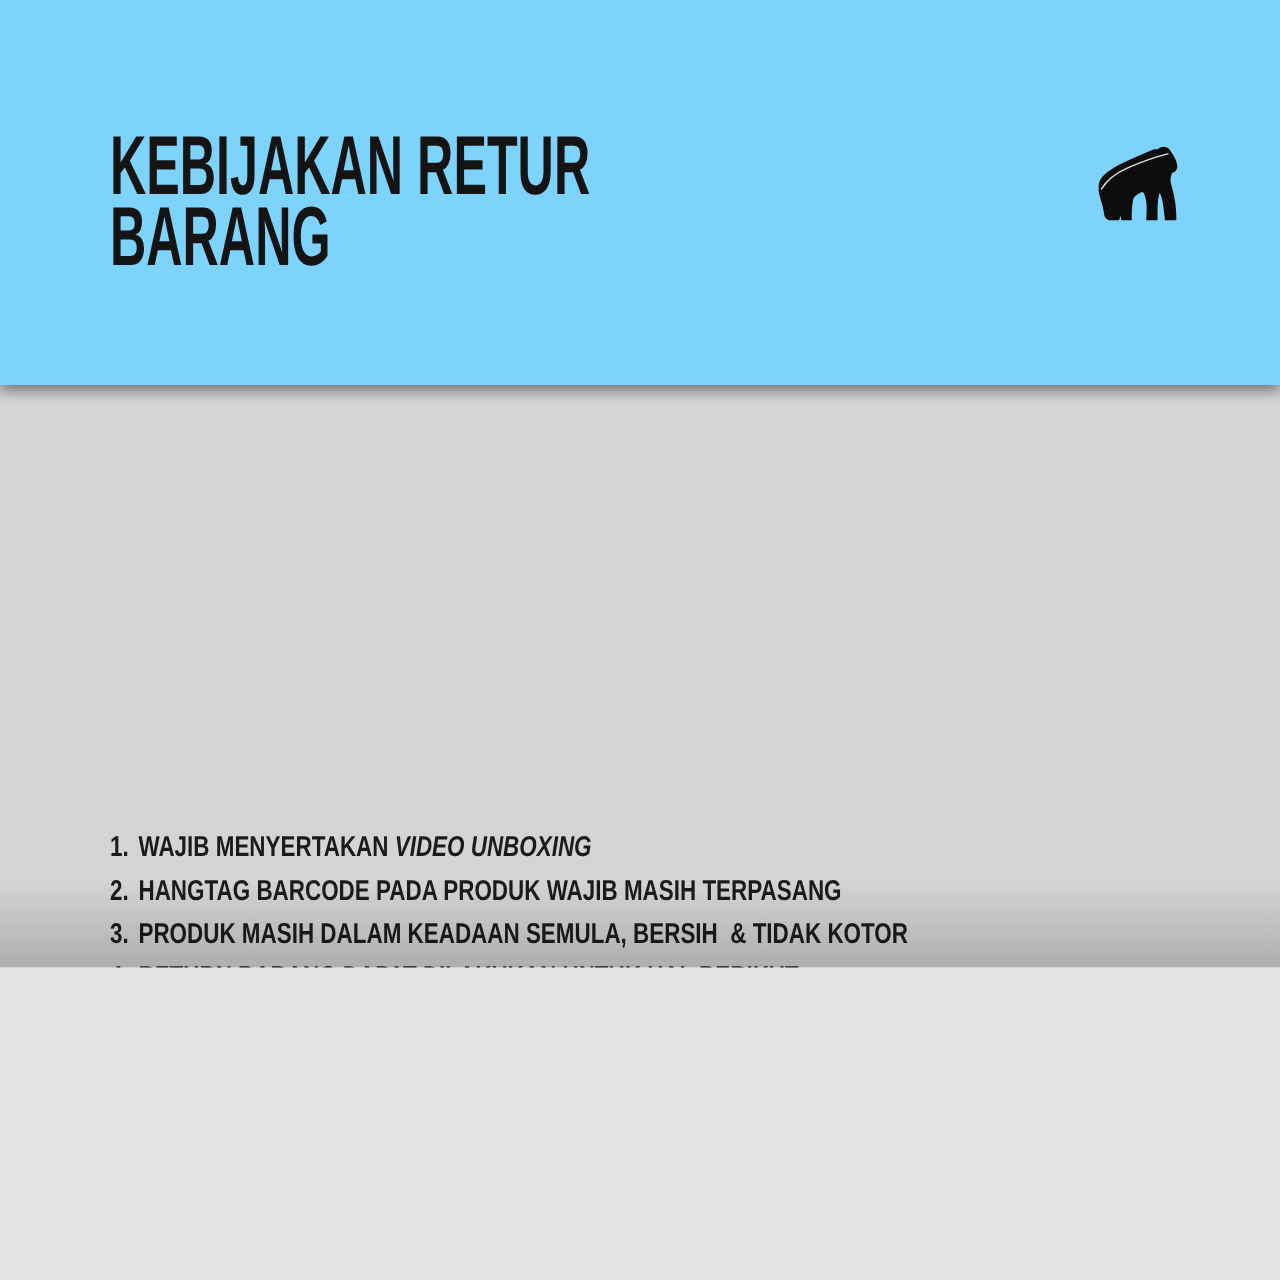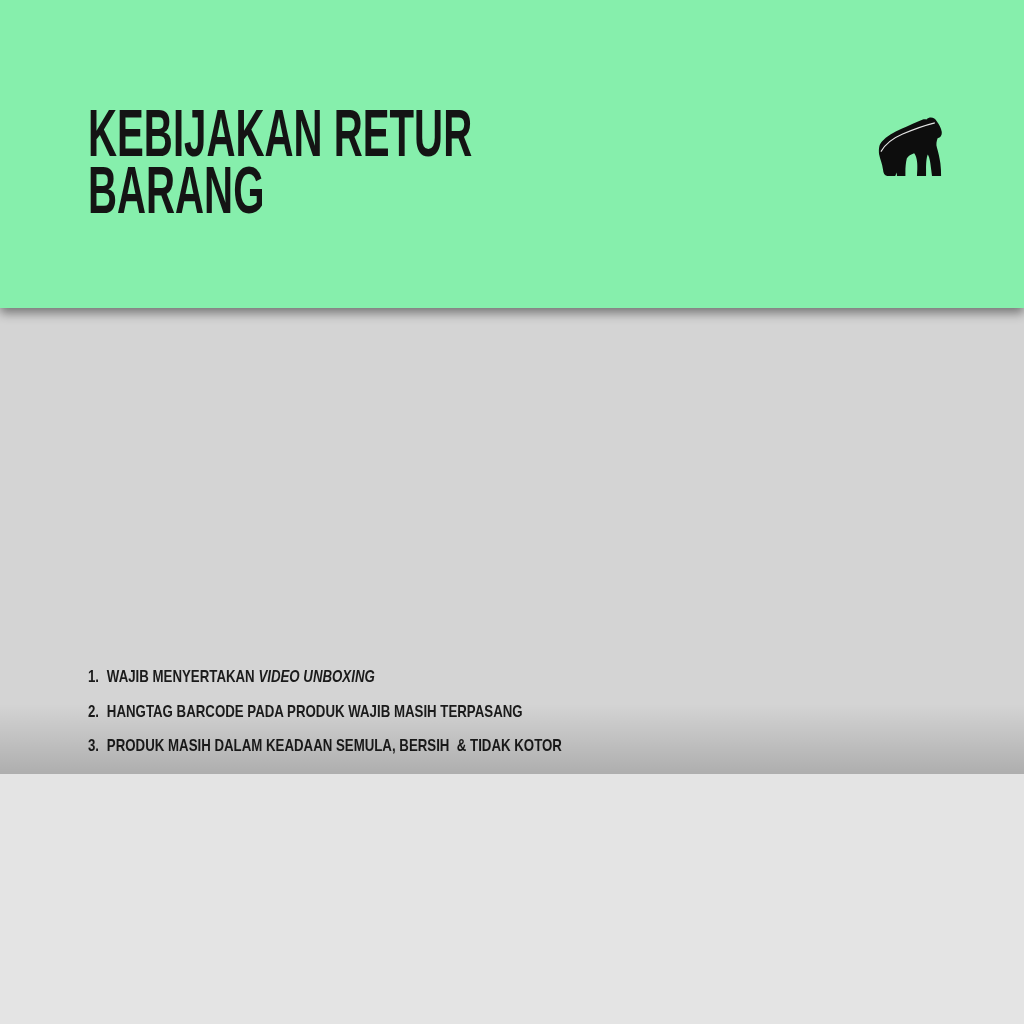--- a/index.html
+++ b/index.html
@@ -2,21 +2,21 @@
 <html><head>
 <meta charset="utf-8">
 <style>
   html,body { margin:0; padding:0; background:#d4d4d4; }
   #canvas {
     position:relative; width:1024px; height:1024px; overflow:hidden;
     font-family:"Liberation Sans", sans-serif; background:#d4d4d4;
   }
   .band-top {
     position:absolute; top:0; left:0; width:1024px; height:308px;
-    background:#86efac; box-shadow:0 5px 10px rgba(0,0,0,0.45); z-index:2;
+    background:#7dd3fc; box-shadow:0 5px 10px rgba(0,0,0,0.45); z-index:2;
   }
   .band-middle {
     position:absolute; top:308px; left:0; width:1024px; height:466px;
     background:#d4d4d4; z-index:1;
   }
   .band-middle::after {
     content:""; position:absolute; left:0; bottom:0; width:100%; height:70px;
     background:linear-gradient(to bottom, rgba(0,0,0,0), rgba(0,0,0,0.18));
   }
   .band-bottom {
@@ -24,21 +24,21 @@
     background:#e4e4e4; z-index:2;
   }
   .title {
     position:absolute; left:88px; top:104px; margin:0;
     font-size:67px; font-weight:bold; line-height:57px; color:#141414;
     transform:scaleX(0.6); transform-origin:0 0; white-space:nowrap;
   }
   .logo { position:absolute; left:876px; top:112px; width:70px; height:68px; }
   .policy-list { position:absolute; left:88px; top:352px; width:936px; }
   .policy-row {
-    line-height:34.6px; font-size:17px; font-weight:bold; color:#1b1b1b;
+    line-height:34.6px; font-size:23px; font-weight:bold; color:#1b1b1b;
     white-space:nowrap;
   }
   .row-inner {
     display:inline-block; transform:scaleX(0.78); transform-origin:0 50%;
   }
   .prefix { margin-right:10px; white-space:pre; }
   .txt { white-space:pre; }
   .italic { font-style:italic; }
   .indent-dash { padding-left:27px; }
   .indent-cont { padding-left:24px; }

